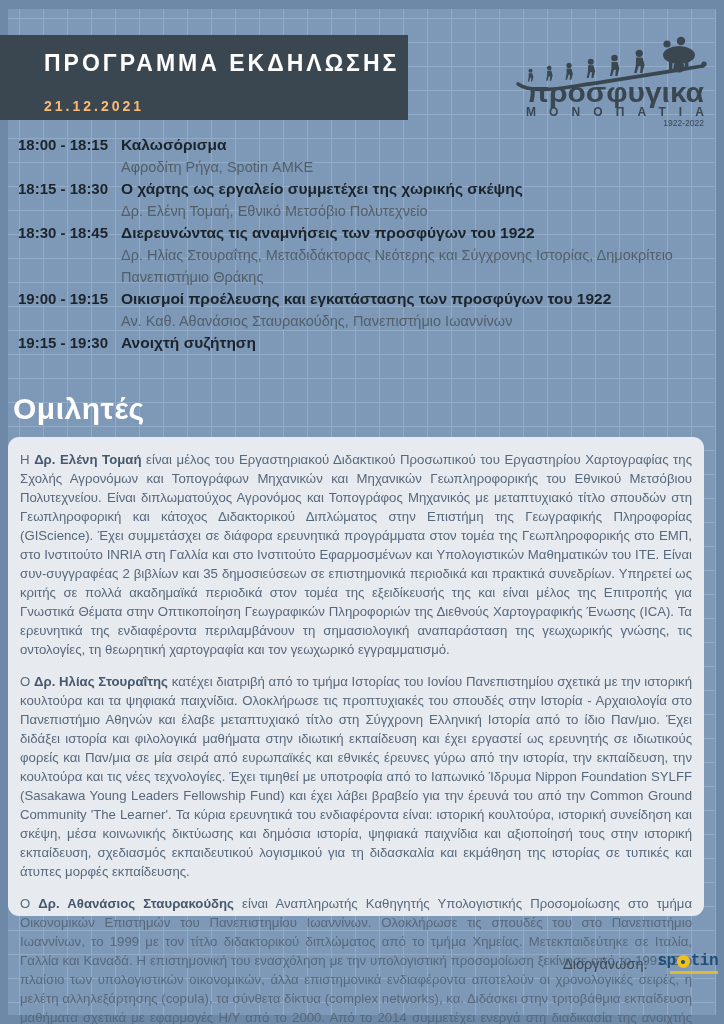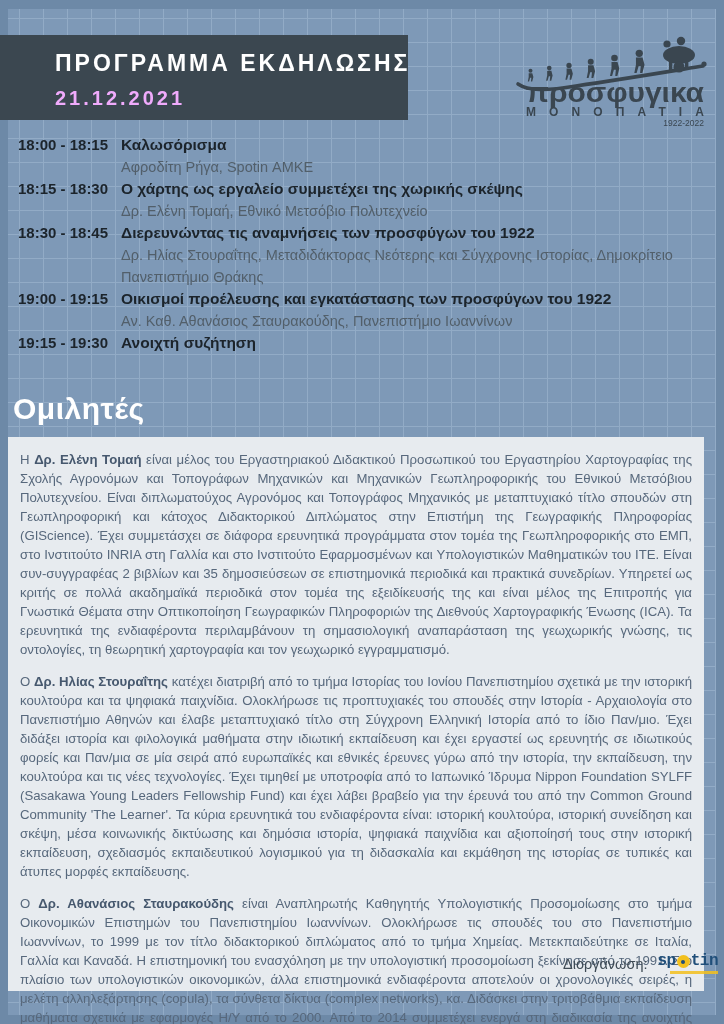--- a/index.html
+++ b/index.html
@@ -21,29 +21,29 @@
   .edge{position:absolute;background:#6d89a7;z-index:1;}
   .edge.top{left:0;top:0;right:0;height:9px;}
   .edge.bottom{left:0;bottom:0;right:0;height:9px;}
   .edge.left{left:0;top:0;bottom:0;width:8px;}
   .edge.right{right:0;top:0;bottom:0;width:8px;}
 
   
   .header-box{
     position:absolute;left:0;top:35px;width:408px;height:85px;
     background:#3b4750;z-index:3;
-    padding:13px 0 0 55px;box-sizing:border-box;
+    padding:13px 0 0 44px;box-sizing:border-box;
   }
   .header-title{
     color:#fff;font-size:23px;font-weight:bold;letter-spacing:3px;
     line-height:30px;white-space:nowrap;
   }
   .header-date{
-    color:#f0abfc;font-size:20px;font-weight:bold;letter-spacing:3px;
-    line-height:24px;margin-top:8px;
+    color:#fdba74;font-size:14px;font-weight:bold;letter-spacing:3px;
+    line-height:24px;margin-top:16px;
   }
 
   
   .logo{position:absolute;right:10px;top:26px;width:200px;height:104px;z-index:3;}
   .logo svg{display:block;width:100%;height:100%;}
   .logo .ink{fill:#3a4650;}
   .logo .stroke-ink{stroke:#3a4650;fill:none;}
 
   
   .schedule{position:absolute;left:9px;top:134px;right:10px;z-index:2;}
@@ -58,23 +58,23 @@
   .sched-speaker:empty{display:none;}
 
   
   .speakers-heading{
     position:absolute;left:13px;top:392px;z-index:2;
     color:#ffffff;font-size:30px;font-weight:bold;letter-spacing:0.5px;
   }
 
   
   .bios-panel{
-    position:absolute;left:8px;right:20px;top:437px;height:554px;z-index:2;
+    position:absolute;left:8px;right:20px;top:437px;height:479px;z-index:2;
     background:#e7ebef;
-    padding:13px 12px 0 12px;box-sizing:border-box;
+    padding:13px 12px 0 12px;box-sizing:border-box;border-radius:11px;
   }
   .bio{
     margin:0 0 13px 0;
     font-size:13.2px;line-height:1.44;color:#57687c;
     text-align:justify;
   }
   .bio b{color:#46586e;}
 
   
   .organizer{

